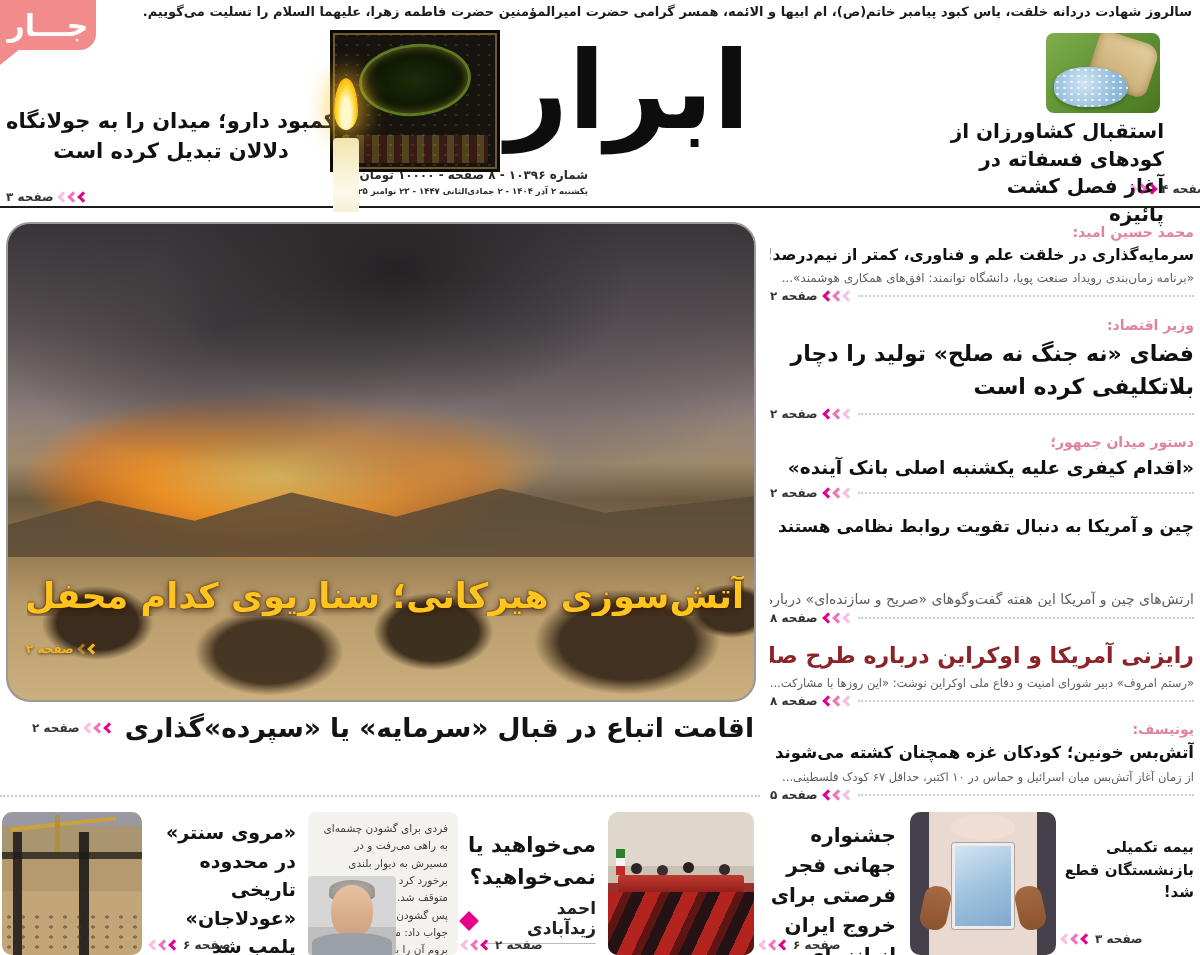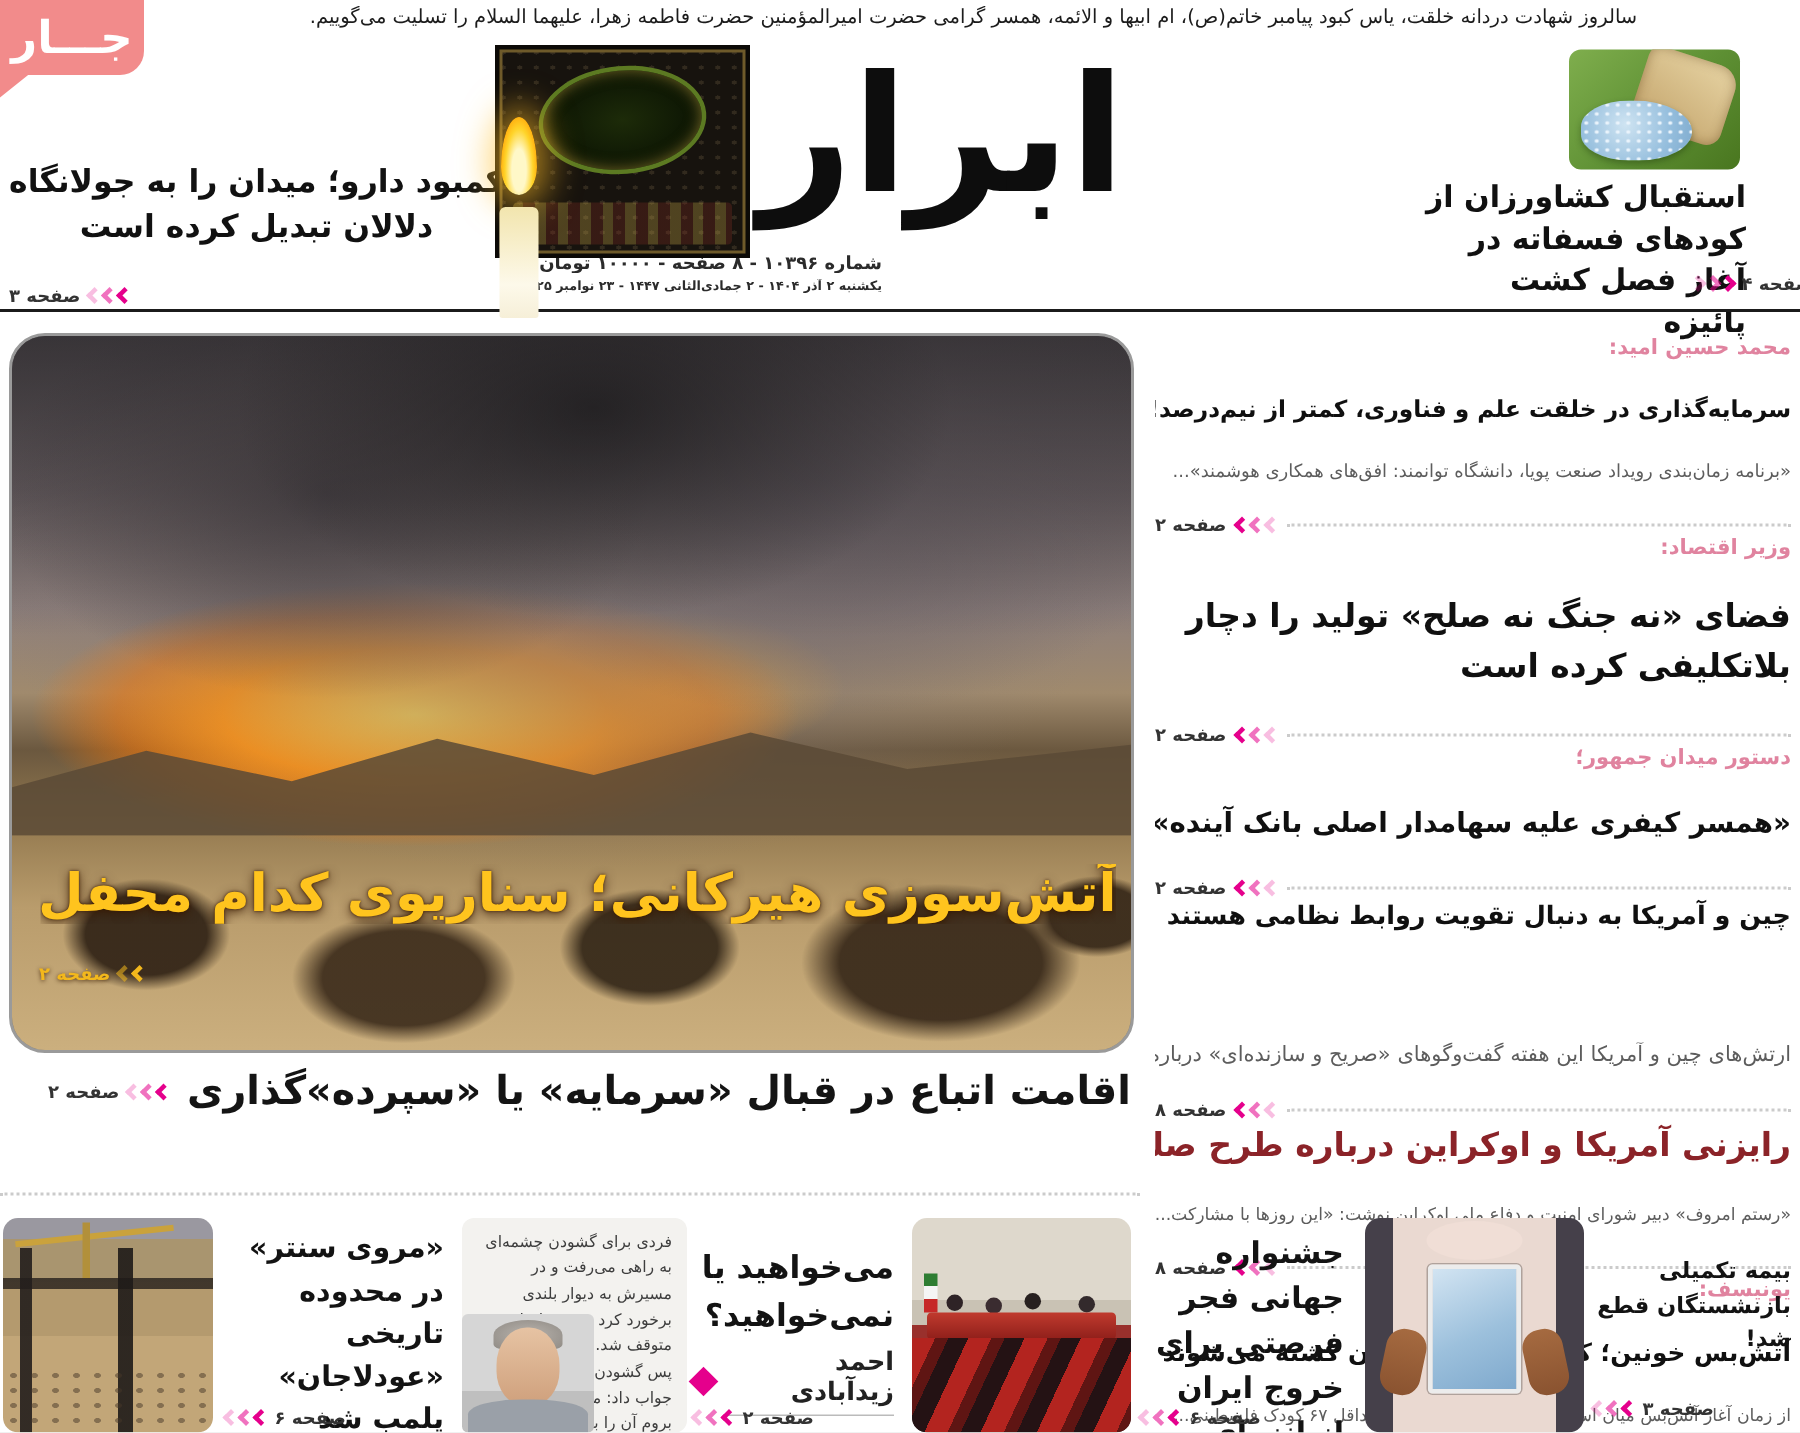--- a/index.html
+++ b/index.html
@@ -1,22 +1,22 @@
 <!DOCTYPE html>
 <html lang="fa" dir="rtl"><head>
 <meta charset="utf-8">
 <style>
   * { margin:0; padding:0; box-sizing:border-box; }
   body { background:#dcdcdc; font-family:"DejaVu Sans", sans-serif; }
   .page { position:relative; width:1200px; height:955px; background:#fff; margin:0 auto;
           overflow:hidden; direction:rtl; }
 
   
-  .condolence { position:absolute; top:4px; right:8px; left:106px; font-size:14px; font-weight:normal;
-                color:#1c1c1c; white-space:nowrap; overflow:hidden; text-align:center; }
+  .condolence { position:absolute; top:4px; right:8px; left:106px; font-size:14px; font-weight:bold;
+                color:#1c1c1c; white-space:nowrap; overflow:hidden; text-align:right; }
   .jaar-logo { position:absolute; top:0; left:0; width:96px; height:50px; background:#f28b8b;
                color:#fff; font-size:30px; font-weight:bold; display:flex; align-items:center;
                justify-content:center; border-radius:0 0 16px 0; letter-spacing:-1px; }
   .jaar-logo::after { content:""; position:absolute; left:0; bottom:-15px; width:0; height:0;
                border-top:16px solid #f28b8b; border-right:20px solid transparent; }
 
   
   .banner { position:absolute; left:330px; top:30px; width:170px; height:142px; z-index:2;
             background-color:#17130e;
             background-image:radial-gradient(#322a1e 1.5px, transparent 1.6px);
@@ -97,21 +97,21 @@
   .fire-title { position:absolute; left:19px; right:10px; top:352px; text-align:center; font-size:44px;
       font-weight:bold; color:#ffc41e; white-space:nowrap; overflow:hidden;
       text-shadow:0 2px 7px rgba(55,25,0,.85), 0 0 2px rgba(55,25,0,.9); }
   .fire-mark { position:absolute; left:18px; top:418px; display:flex; align-items:center; gap:5px;
       color:#f3b81c; }
   .fire-mark .pg { color:#f3b81c; text-shadow:0 1px 3px rgba(60,30,0,.8); }
 
   
   .right-col { position:absolute; left:770px; top:224px; width:424px; height:578px;
       display:flex; flex-direction:column; justify-content:space-between; }
-  .rc-item { display:flex; flex-direction:column; gap:22px; }
+  .rc-item { display:flex; flex-direction:column; gap:4px; }
   .kicker { font-size:14px; font-weight:bold; color:#e0839f; text-align:right; }
   .rc-item h2 { font-size:22px; font-weight:bold; color:#101010; text-align:right; line-height:1.5; }
   .rc-item h2.one { white-space:nowrap; overflow:hidden; font-size:20px; }
   .rc-item h2.maroon { color:#8b2328; }
   .excerpt { font-size:12px; color:#5d5d5d; text-align:right; white-space:nowrap; overflow:hidden; }
 
   
   .residency { position:absolute; left:30px; top:712px; width:726px; display:flex; align-items:center;
       justify-content:center; gap:12px; }
   .residency h1 { font-size:40px; font-weight:bold; color:#141414; white-space:nowrap; overflow:hidden;
@@ -251,21 +251,21 @@
             <i class="chev l o3"></i>
             <i class="chev l o2"></i>
             <i class="chev l o1"></i>
           </span>
         <span class="pg">صفحه ۲</span>
       </div>
     </article>
 
     <article class="rc-item">
       <div class="kicker">دستور میدان جمهور؛</div>
-      <h2 class="one fit" style="font-size: 18.5px;">«همسر کیفری علیه سهامدار اصلی بانک آینده»</h2>
+      <h2 class="one fit" style="font-size: 18.5px;">«اقدام کیفری علیه یکشنبه اصلی بانک آینده»</h2>
       <div class="pagemark">
         <span class="leader"></span>
         <span class="chevs">
             <i class="chev l o3"></i>
             <i class="chev l o2"></i>
             <i class="chev l o1"></i>
           </span>
         <span class="pg">صفحه ۲</span>
       </div>
     </article>

